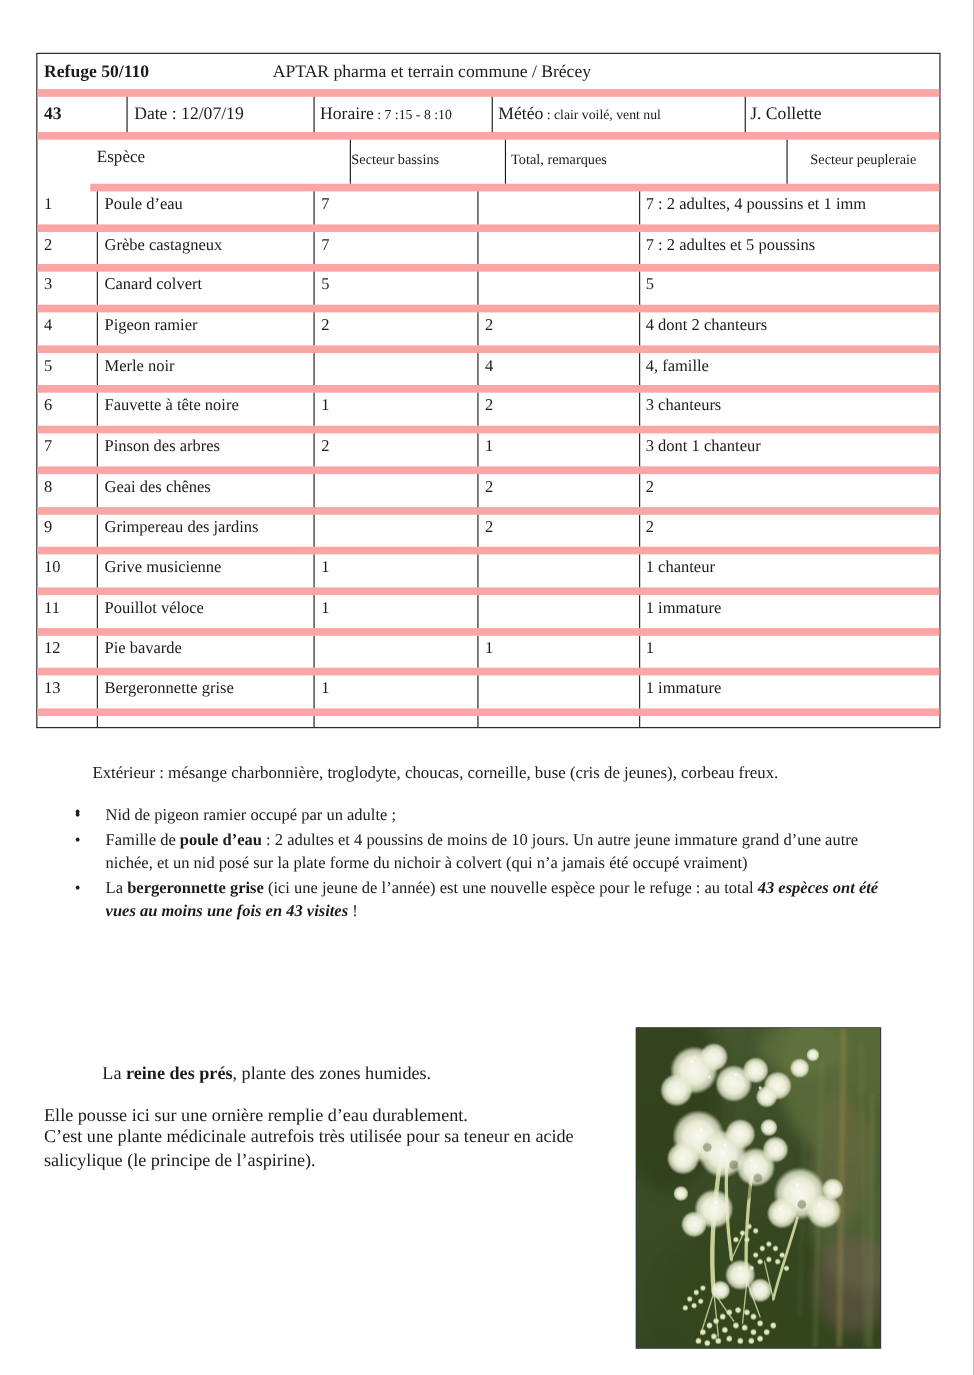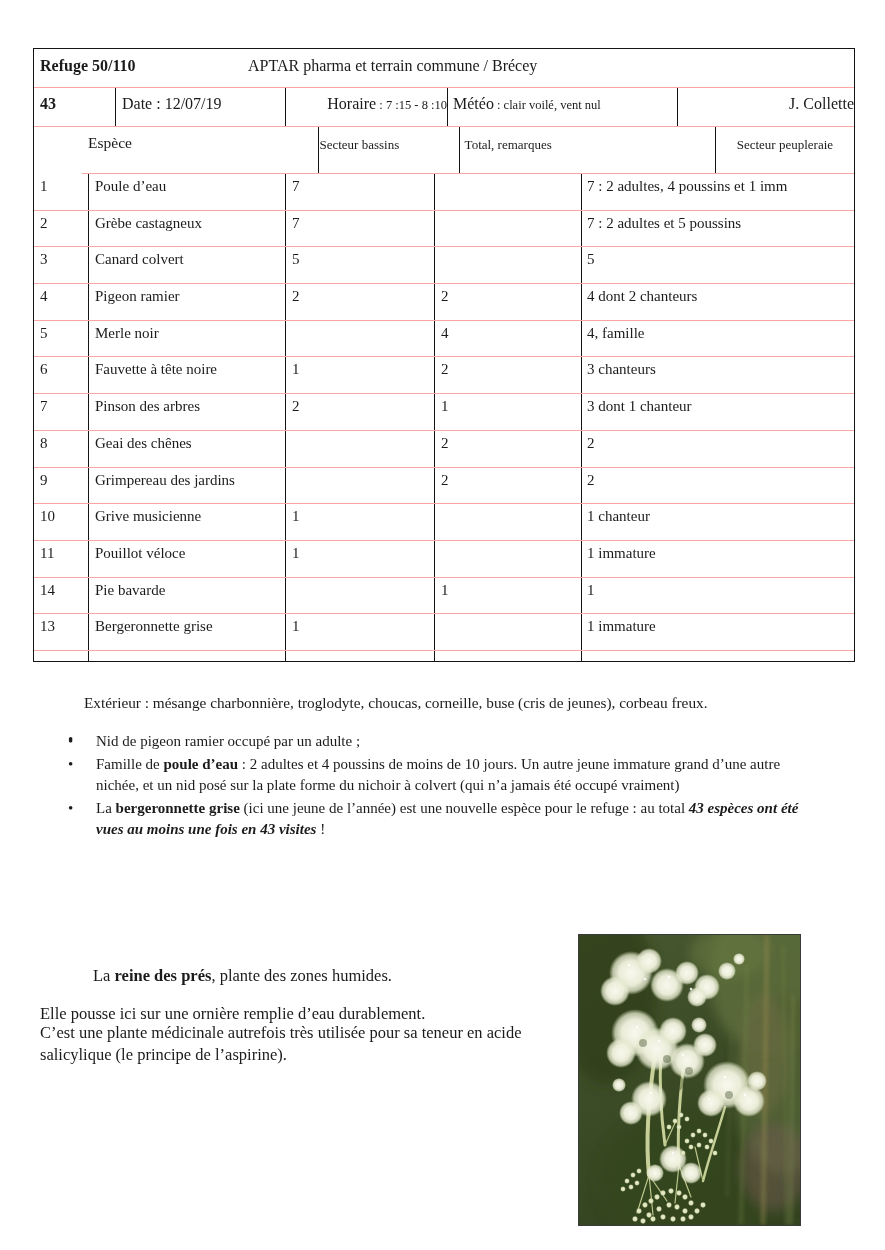--- a/index.html
+++ b/index.html
@@ -5,37 +5,37 @@
   html,body{margin:0;padding:0;background:#888;}
   .sheet{
     position:relative;width:885px;height:1250px;background:#ffffff;
     font-family:"Liberation Serif","DejaVu Serif",serif;color:#1b1b1b;overflow:hidden;
   }
   .b{font-weight:bold}
   .i{font-style:italic}
 
   
   .tbl{position:absolute;left:33px;top:48px;width:820px;border:1px solid #141414;}
-  .trow{display:flex;border-bottom:1px solid #fca5a5;box-sizing:border-box;}
+  .trow{display:flex;border-bottom:7px solid #fca5a5;box-sizing:border-box;}
   .trow:last-child{border-bottom:none;}
   .cell{box-sizing:border-box;border-right:1px solid #141414;overflow:hidden;white-space:nowrap;}
   .cell:last-child{border-right:none;}
 
   .r-title{height:39px;}
   .r-title .cell{width:820px;padding:8px 0 0 6px;font-size:16px;}
   .r-title .refuge{display:inline-block;width:208px;font-weight:bold;}
   .r-title .site{font-size:16px;}
 
   .r-meta{height:39px;font-size:16px;}
   .r-meta .cell{padding-top:7px;}
   .c-m1{width:82px;padding-left:6px;font-weight:bold;}
   .c-m2{width:170px;padding-left:6px;}
-  .c-m3{width:162px;padding-left:5px;text-align:right;}
+  .c-m3{width:162px;padding-left:5px;}
   .c-m4{width:230px;padding-left:5px;}
-  .c-m5{width:176px;padding-left:4px;text-align:right;}
+  .c-m5{width:176px;padding-left:4px;}
   .small-sub{font-size:12.5px;}
 
   .r-cols{height:47px;margin-left:48px;}
   .c-h1{width:252px;font-size:15.5px;padding:7px 0 0 6px;}
   .c-h2{width:149px;font-size:13px;text-align:left;padding-top:10px;}
   .c-h3{width:147px;font-size:13px;text-align:center;padding-top:10px;}
   .c-h4{width:272px;font-size:13px;padding:10px 0 0 5px;}
 
   .r-data{height:36.7px;font-size:15px;}
   .r-data .cell{padding-top:4px;}
@@ -167,21 +167,21 @@
       <div class="cell c-t">1 chanteur</div>
     </div>
     <div class="trow r-data">
       <div class="cell c-num">11</div>
       <div class="cell c-sp">Pouillot véloce</div>
       <div class="cell c-b">1</div>
       <div class="cell c-p"></div>
       <div class="cell c-t">1 immature</div>
     </div>
     <div class="trow r-data">
-      <div class="cell c-num">14</div>
+      <div class="cell c-num">12</div>
       <div class="cell c-sp">Pie bavarde</div>
       <div class="cell c-b"></div>
       <div class="cell c-p">1</div>
       <div class="cell c-t">1</div>
     </div>
     <div class="trow r-data">
       <div class="cell c-num">13</div>
       <div class="cell c-sp">Bergeronnette grise</div>
       <div class="cell c-b">1</div>
       <div class="cell c-p"></div>

